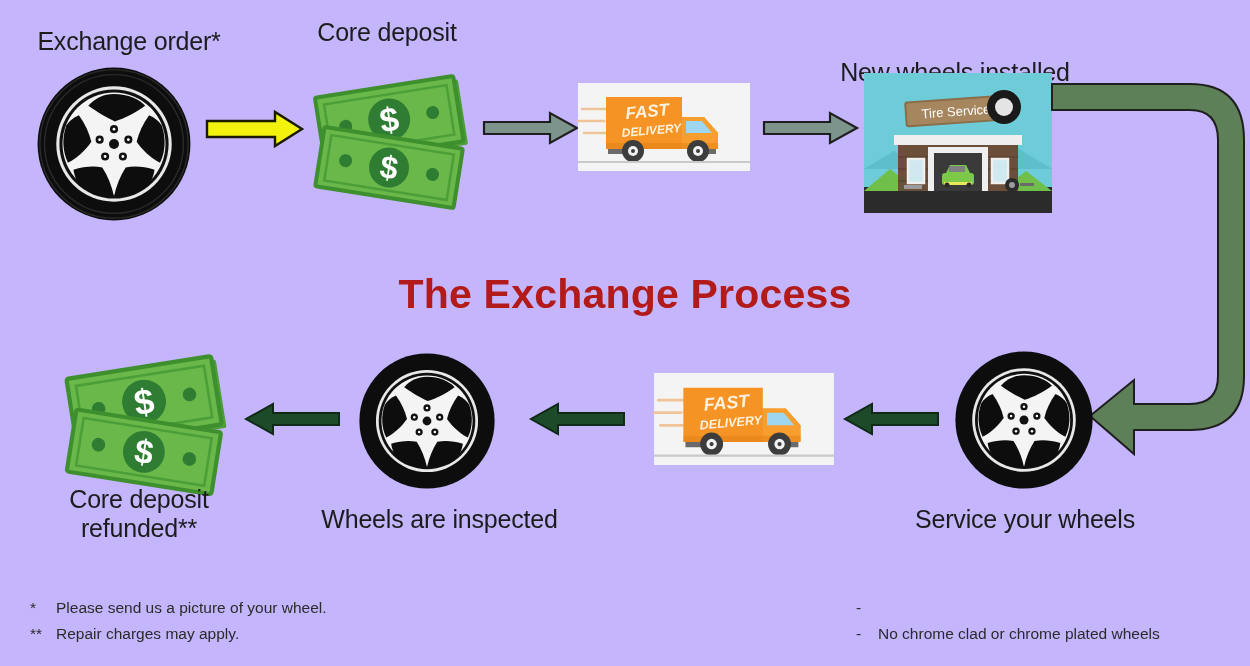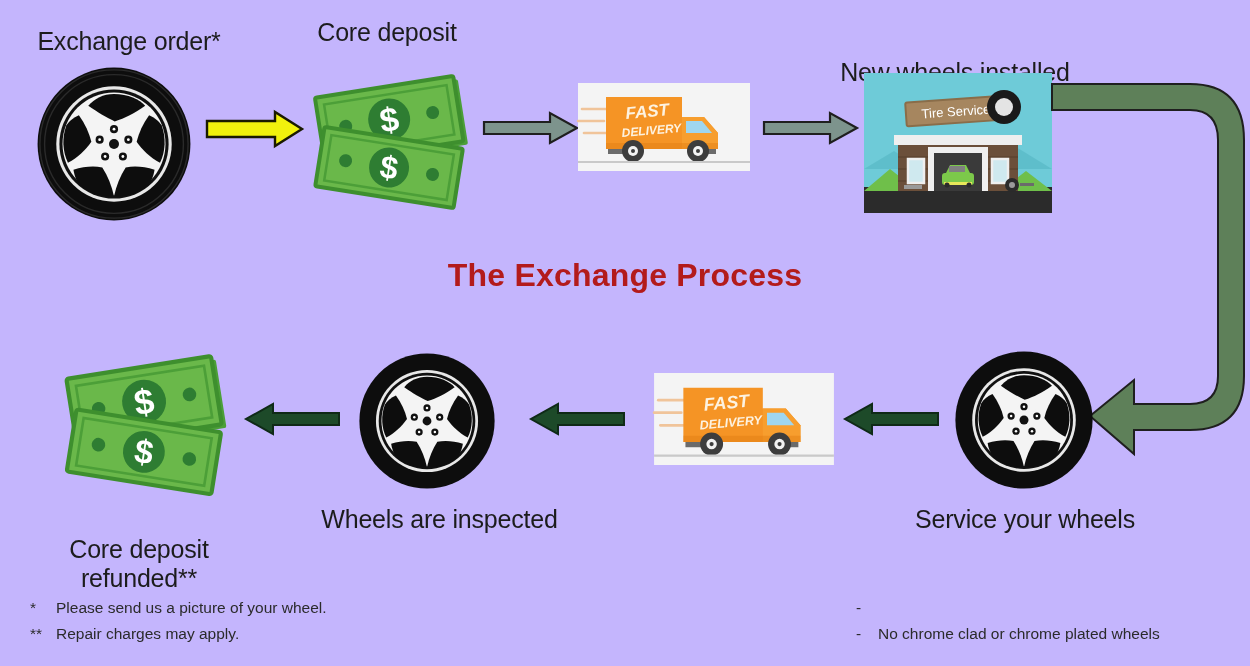--- a/index.html
+++ b/index.html
@@ -22,26 +22,27 @@
   .step-label {
     font-size: 25px;
     color: #1c1c1c;
     text-align: center;
     line-height: 1.15;
     white-space: nowrap;
     letter-spacing: -0.2px;
   }
   .step-label.wrap { white-space: normal; }
   #title {
-    font-size: 32px;
+    font-size: 41px;
     font-weight: bold;
     color: #b31b1b;
     text-align: center;
     letter-spacing: 0.2px;
     white-space: nowrap;
+    margin-top: 14px;
   }
   .footnote {
     font-size: 15.5px;
     color: #2b2b2b;
     line-height: 1.65;
   }
   .fn-row { display: flex; }
   .fn-mark {
     display: inline-block;
     width: 26px;
@@ -364,21 +365,21 @@
         <rect x="12" y="66" width="140" height="60" rx="2" fill="#6ab84a" stroke="#3e8f2e" stroke-width="4"></rect>
         <rect x="20" y="73" width="124" height="46" fill="none" stroke="#4c9f38" stroke-width="2.5"></rect>
         <circle cx="82" cy="96" r="20" fill="#2e7d32"></circle>
         <text x="82" y="107" font-family="'Liberation Sans',sans-serif" font-size="32" font-weight="bold" fill="#ffffff" text-anchor="middle">$</text>
         <circle cx="38" cy="96" r="6.5" fill="#2e7d32"></circle>
         <circle cx="126" cy="96" r="6.5" fill="#2e7d32"></circle>
       </g>
     </svg>
   </div>
 
-  <div class="abs step-label wrap" style="left:28px; top:535px; width:222px;">Core deposit refunded**</div>
+  <div class="abs step-label wrap" style="left:28px; top:485px; width:222px;">Core deposit refunded**</div>
 
   <div class="abs footnote" style="left:30px; top:595px; width:420px;">
     <div class="fn-row">
       <span class="fn-mark">*</span>
       <span>Please send us a picture of your wheel.</span>
     </div>
     <div class="fn-row">
       <span class="fn-mark">**</span>
       <span>Repair charges may apply.</span>
     </div>

